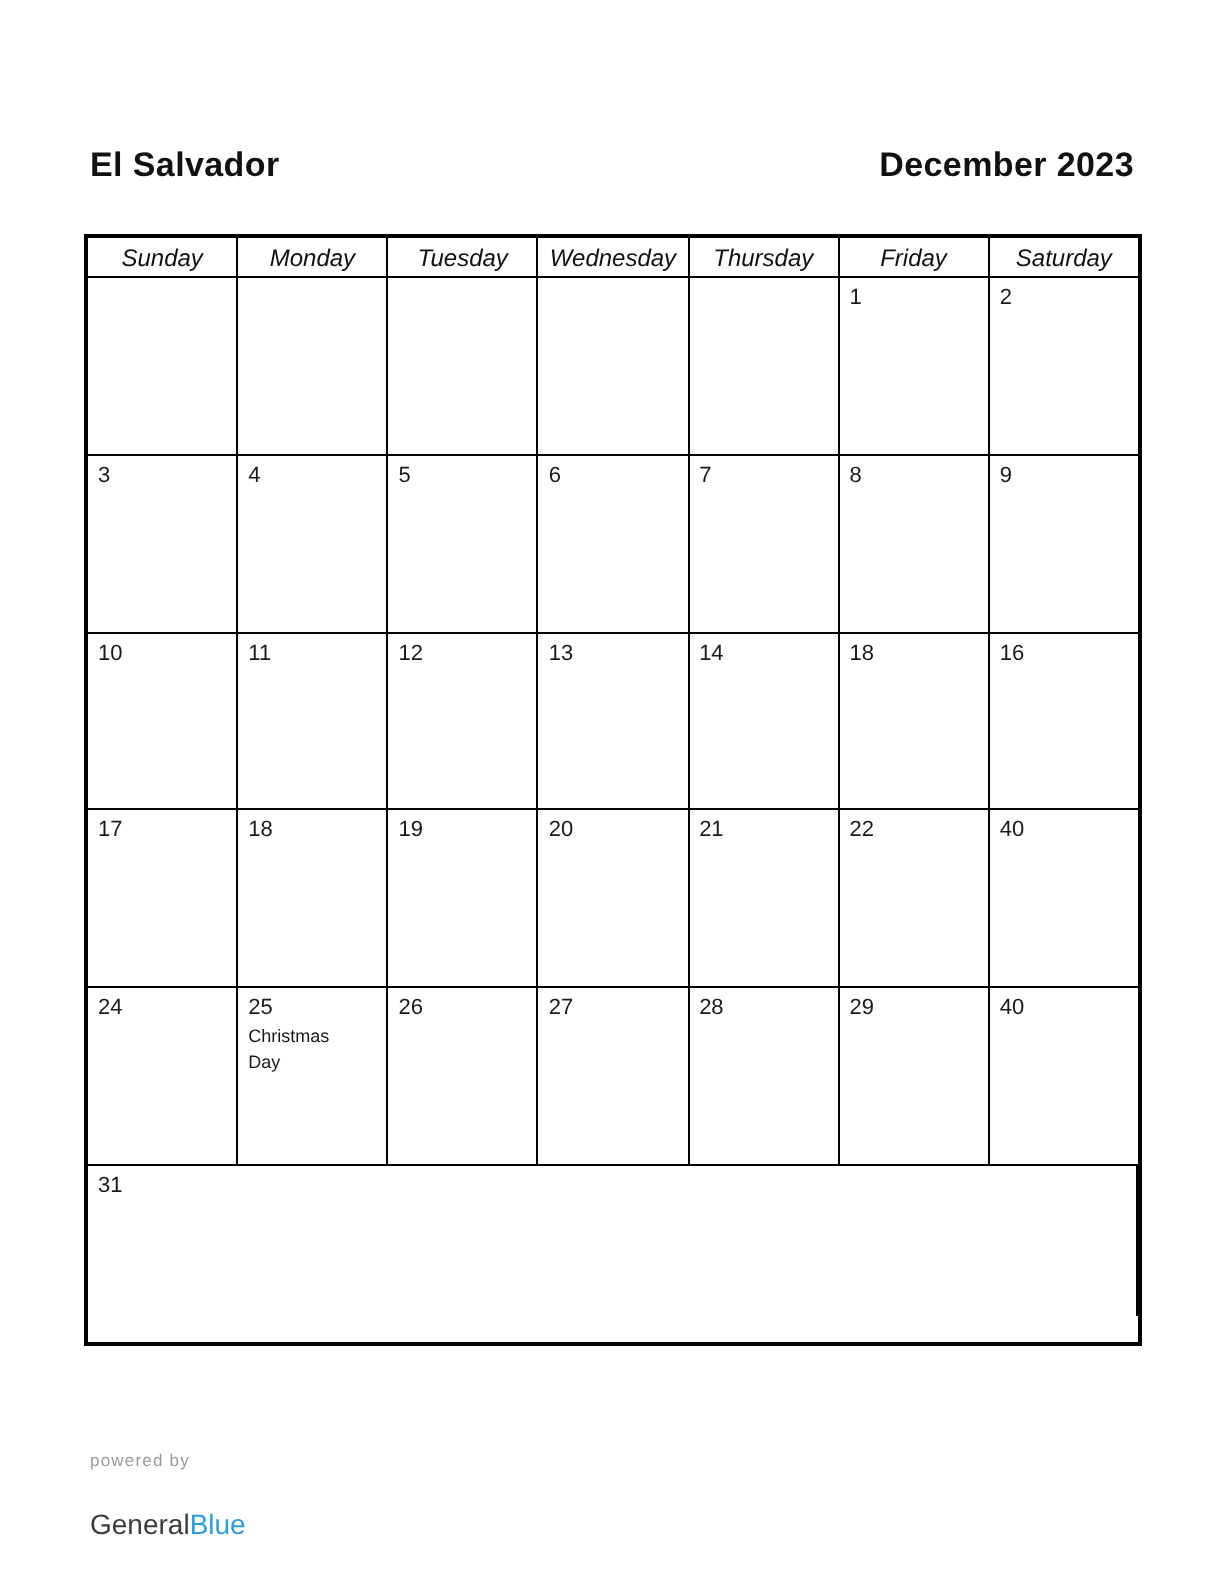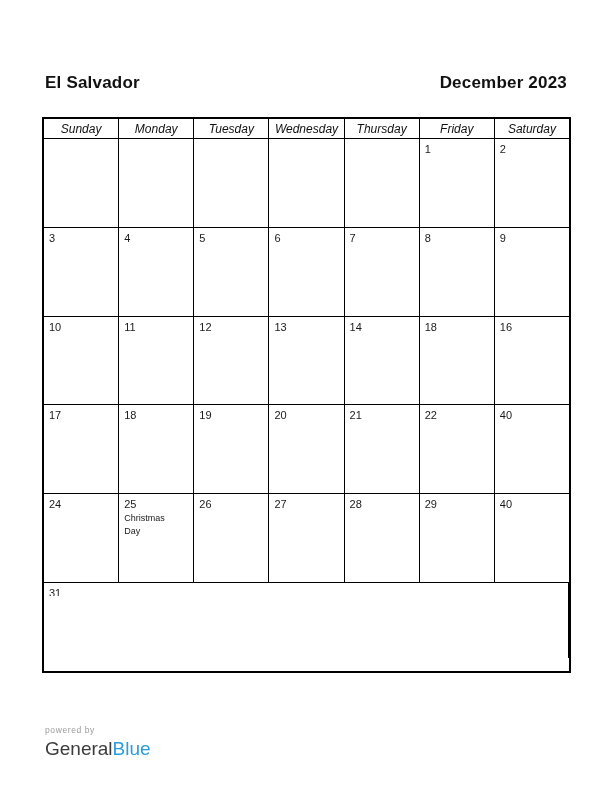--- a/index.html
+++ b/index.html
@@ -92,22 +92,22 @@
     left: 45px;
     top: 681px;
   }
   .powered-by {
     font-size: 8.5px;
     letter-spacing: 0.6px;
     color: #9b9b9b;
     margin-top: 44px;
   }
   .brand {
-    margin-top: 3px;
-    font-size: 19px;
+    margin-top: 16px;
+    font-size: 14px;
     line-height: 22px;
     text-decoration: none;
     cursor: pointer;
   }
   .brand-general { color: #3b3b3b; }
   .brand-blue { }
 </style>
 </head>
 <body>
 

